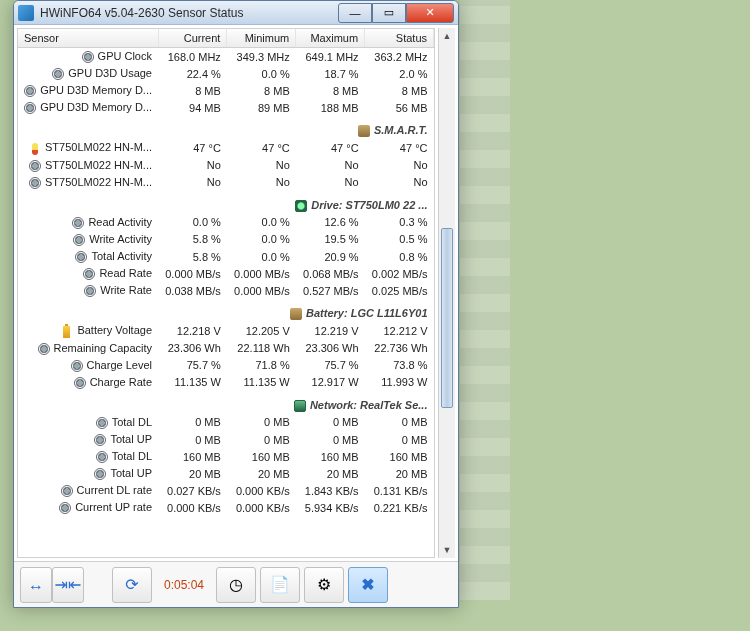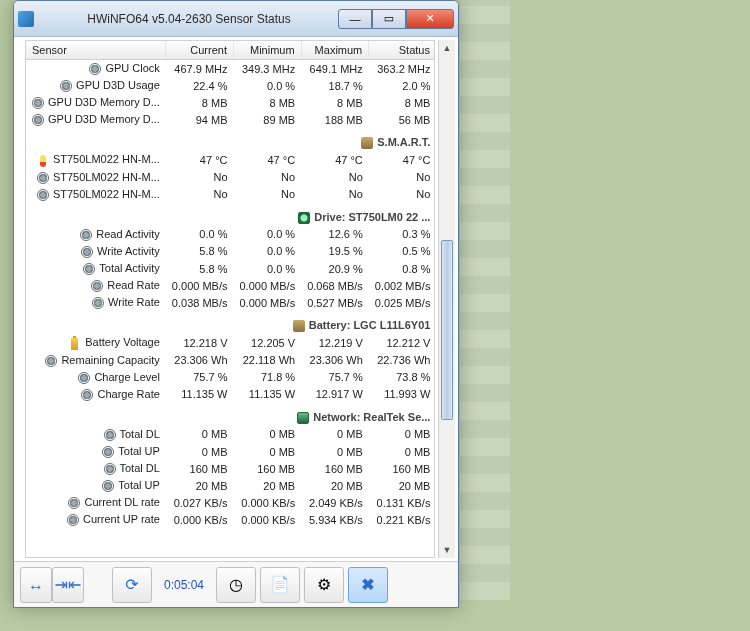--- a/index.html
+++ b/index.html
@@ -19,28 +19,27 @@
     width: 446px;
     height: 608px;
     background: #fff;
     border: 1px solid #5a7aa0;
     border-radius: 6px 6px 0 0;
     box-shadow: 0 0 20px rgba(0,0,0,0.3);
     display: flex;
     flex-direction: column;
   }
   .titlebar {
-    height: 36px;
+    height: 24px;
     background: linear-gradient(to bottom, #e9f0f8 0%, #d6e3f1 50%, #c2d5ea 100%);
     border-radius: 5px 5px 0 0;
     display: flex;
     align-items: center;
     padding: 0 4px;
     border-bottom: 1px solid #a5b9d0;
-    text-align: center;
   }
   .app-icon {
     width: 16px; height: 16px;
     background: linear-gradient(135deg,#4ea3e0,#1f6fb5);
     border-radius: 2px;
     margin-right: 6px;
     display:inline-block;
   }
   .title-text { color: #2a2a2a; font-size: 12px; flex: 1; }
   .win-btns { display: flex; gap: 0; }
@@ -55,21 +54,20 @@
   .win-max { background: linear-gradient(#e8eef7,#c7d6ea); }
   .win-close {
     background: linear-gradient(#f08a7a,#d83c20);
     color: #fff; border-radius: 0 3px 3px 0;
     width: 48px;
   }
   .content {
     flex: 1;
     display: flex;
     overflow: hidden;
-    padding-left: 8px;
   }
   .table-wrap {
     flex: 1;
     overflow-y: auto;
     border: 1px solid #d1d1d1;
     margin: 3px;
   }
   table {
     width: 100%;
     border-collapse: collapse;
@@ -87,20 +85,21 @@
     top: 0;
   }
   thead th:first-child { text-align: left; width: 140px; }
   tbody td {
     padding: 2px 6px;
     text-align: right;
     white-space: nowrap;
   }
   tbody td:first-child { text-align: right; }
   tr.group td {
+    font-style: italic;
     font-weight: bold;
     color: #444;
     padding-top: 8px;
   }
   .ic {
     display: inline-block;
     width: 12px; height: 12px;
     vertical-align: middle;
     margin-right: 4px;
   }
@@ -144,21 +143,21 @@
   .tb-btn {
     width: 40px; height: 36px;
     border: 1px solid #c0c0c0;
     border-radius: 3px;
     background: linear-gradient(#fefefe,#e8e8e8);
     display: flex; align-items: center; justify-content: center;
     cursor: pointer;
     font-size: 16px;
   }
   .tb-btn.active { background: linear-gradient(#d8ecff,#b5d7f7); border-color:#6fa3d6;}
-  .tb-time { margin: 0 8px; font-size: 12px; color:#1d4ed8;}
+  .tb-time { margin: 0 8px; font-size: 12px; color:#c2410c;}
   .spacer { flex: 0 0 20px; }
   .arrows-pair { display:flex; }
   .arrows-pair .tb-btn { width:32px; }
   
   .bg-noise { position:absolute; left:460px; top:0; width:50px; height:600px;
     background: repeating-linear-gradient(0deg,#d9e0d4 0 18px,#c5cfc0 18px 36px);
     opacity:0.5;
   }
 </style>
 </head>
@@ -185,21 +184,21 @@
             <th>Sensor</th>
             <th>Current</th>
             <th>Minimum</th>
             <th>Maximum</th>
             <th>Status</th>
           </tr>
         </thead>
         <tbody id="tbody">
         <tr>
               <td><span class="ic ic-gear"></span><span>GPU Clock</span></td>
-              <td>467.9 MHz</td>
+              <td>168.0 MHz</td>
               <td>349.3 MHz</td>
               <td>649.1 MHz</td>
               <td>363.2 MHz</td>
             </tr>
             <tr>
               <td><span class="ic ic-gear"></span><span>GPU D3D Usage</span></td>
               <td>22.4 %</td>
               <td>0.0 %</td>
               <td>18.7 %</td>
               <td>2.0 %</td>
@@ -339,21 +338,21 @@
               <td><span class="ic ic-gear"></span><span>Total UP</span></td>
               <td>20 MB</td>
               <td>20 MB</td>
               <td>20 MB</td>
               <td>20 MB</td>
             </tr>
             <tr>
               <td><span class="ic ic-gear"></span><span>Current DL rate</span></td>
               <td>0.027 KB/s</td>
               <td>0.000 KB/s</td>
-              <td>2.049 KB/s</td>
+              <td>1.843 KB/s</td>
               <td>0.131 KB/s</td>
             </tr>
             <tr>
               <td><span class="ic ic-gear"></span><span>Current UP rate</span></td>
               <td>0.000 KB/s</td>
               <td>0.000 KB/s</td>
               <td>5.934 KB/s</td>
               <td>0.221 KB/s</td>
             </tr>
           </tbody>

